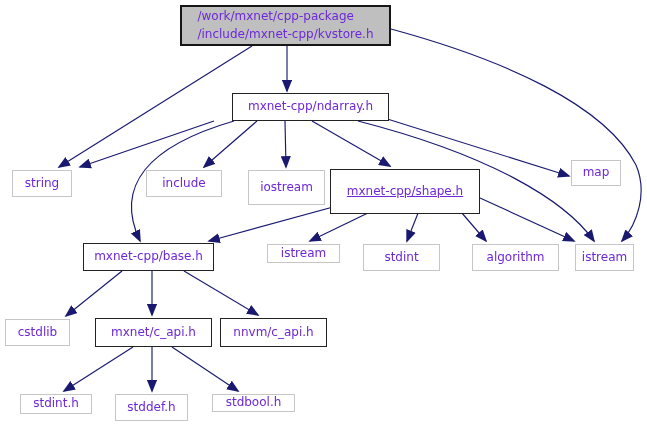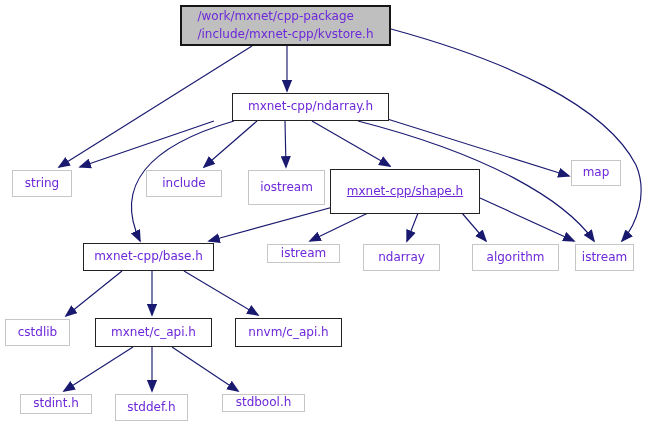--- a/index.html
+++ b/index.html
@@ -78,23 +78,23 @@
       <div class="node main" style="left: 180px; top: 5px; width: 211px; height: 41px;">/work/mxnet/cpp-package
 /include/mxnet-cpp/kvstore.h</div>
       <div class="node internal" style="left: 208px; top: 93px; width: 157px; height: 28px; margin-left: 24px;">mxnet-cpp/ndarray.h</div>
       <div class="node external" style="left: 12px; top: 170px; width: 60px; height: 27px;">string</div>
       <div class="node external" style="left: 146px; top: 170px; width: 76px; height: 27px;">include</div>
       <div class="node external" style="left: 248px; top: 170px; width: 77px; height: 35px;">iostream</div>
       <div class="node internal" style="left: 330px; top: 169px; width: 150px; height: 45px; text-decoration: underline;">mxnet-cpp/shape.h</div>
       <div class="node external" style="left: 571px; top: 160px; width: 50px; height: 26px;">map</div>
       <div class="node internal" style="left: 83px; top: 243px; width: 131px; height: 28px; text-align: center;">mxnet-cpp/base.h</div>
       <div class="node external" style="left: 267px; top: 244px; width: 73px; height: 19px;">istream</div>
-      <div class="node external" style="left: 363px; top: 244px; width: 77px; height: 27px;">ndarray</div>
+      <div class="node external" style="left: 363px; top: 244px; width: 77px; height: 27px;">stdint</div>
       <div class="node external" style="left: 464px; top: 244px; width: 87px; height: 27px; margin-left: 8px;">algorithm</div>
       <div class="node external" style="left: 575px; top: 244px; width: 59px; height: 27px;">istream</div>
       <div class="node external" style="left: 5px; top: 319px; width: 65px; height: 27px;">cstdlib</div>
       <div class="node internal" style="left: 95px; top: 318px; width: 117px; height: 29px;">mxnet/c_api.h</div>
-      <div class="node internal" style="left: 235px; top: 318px; width: 107px; height: 29px;">nnvm/c_api.h</div>
+      <div class="node internal" style="left: 220px; top: 318px; width: 107px; height: 29px;">nnvm/c_api.h</div>
       <div class="node external" style="left: 20px; top: 394px; width: 72px; height: 20px;">stdint.h</div>
       <div class="node external" style="left: 115px; top: 394px; width: 73px; height: 27px;">stddef.h</div>
-      <div class="node external" style="left: 222px; top: 394px; width: 83px; height: 18px;">stdbool.h</div>
+      <div class="node external" style="left: 212px; top: 394px; width: 83px; height: 18px;">stdbool.h</div>
     </div>
 </div>
 
 </body></html>

